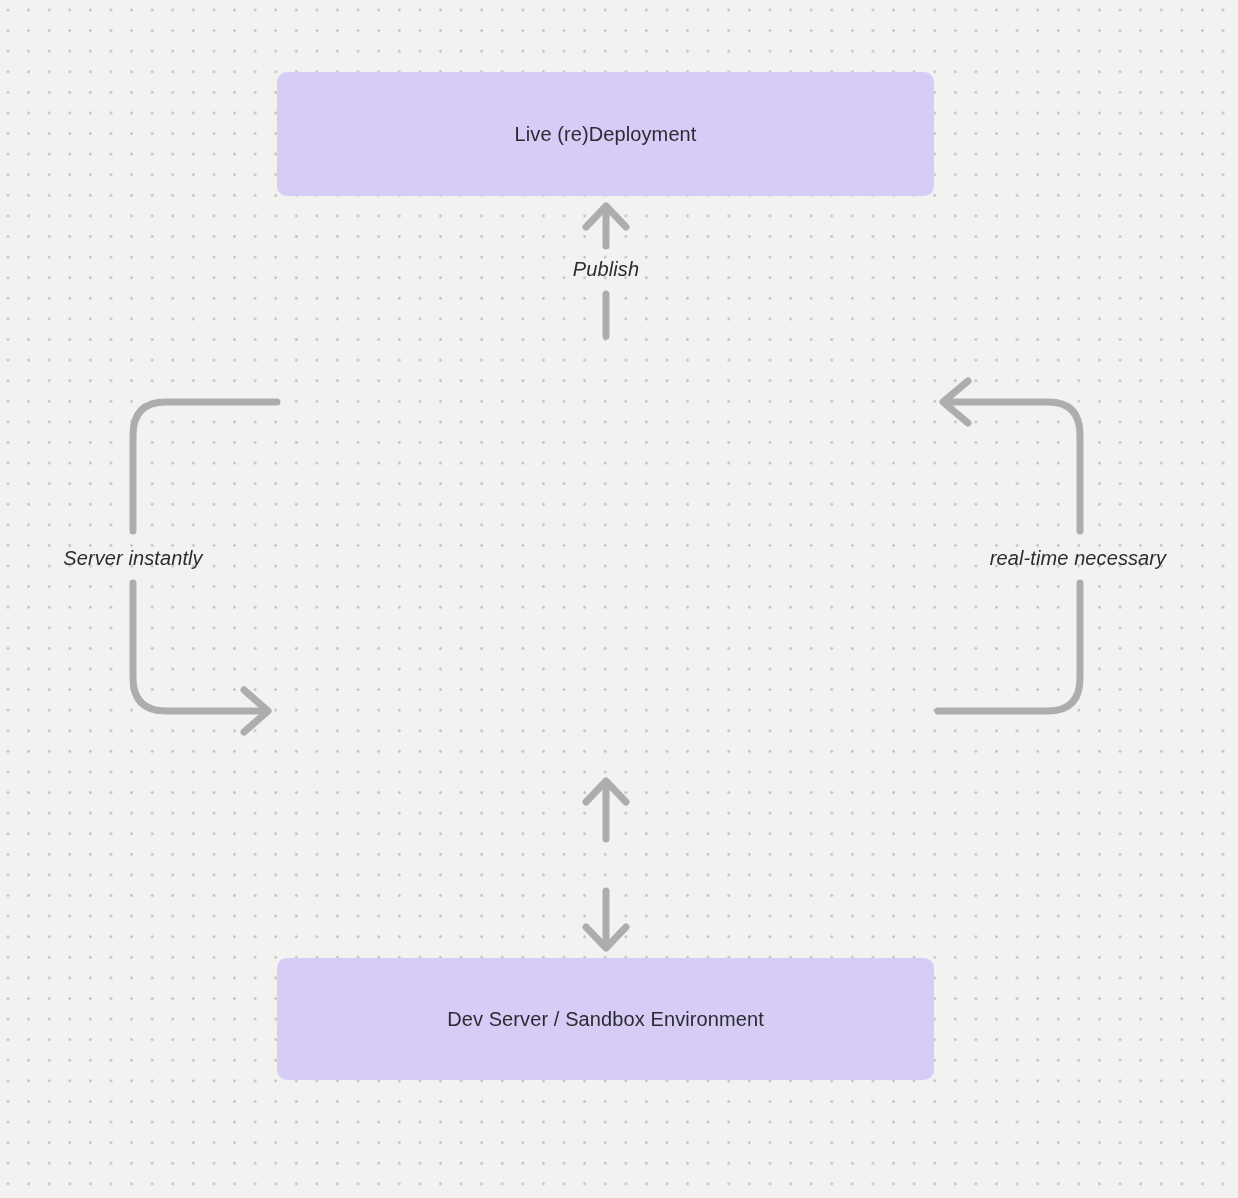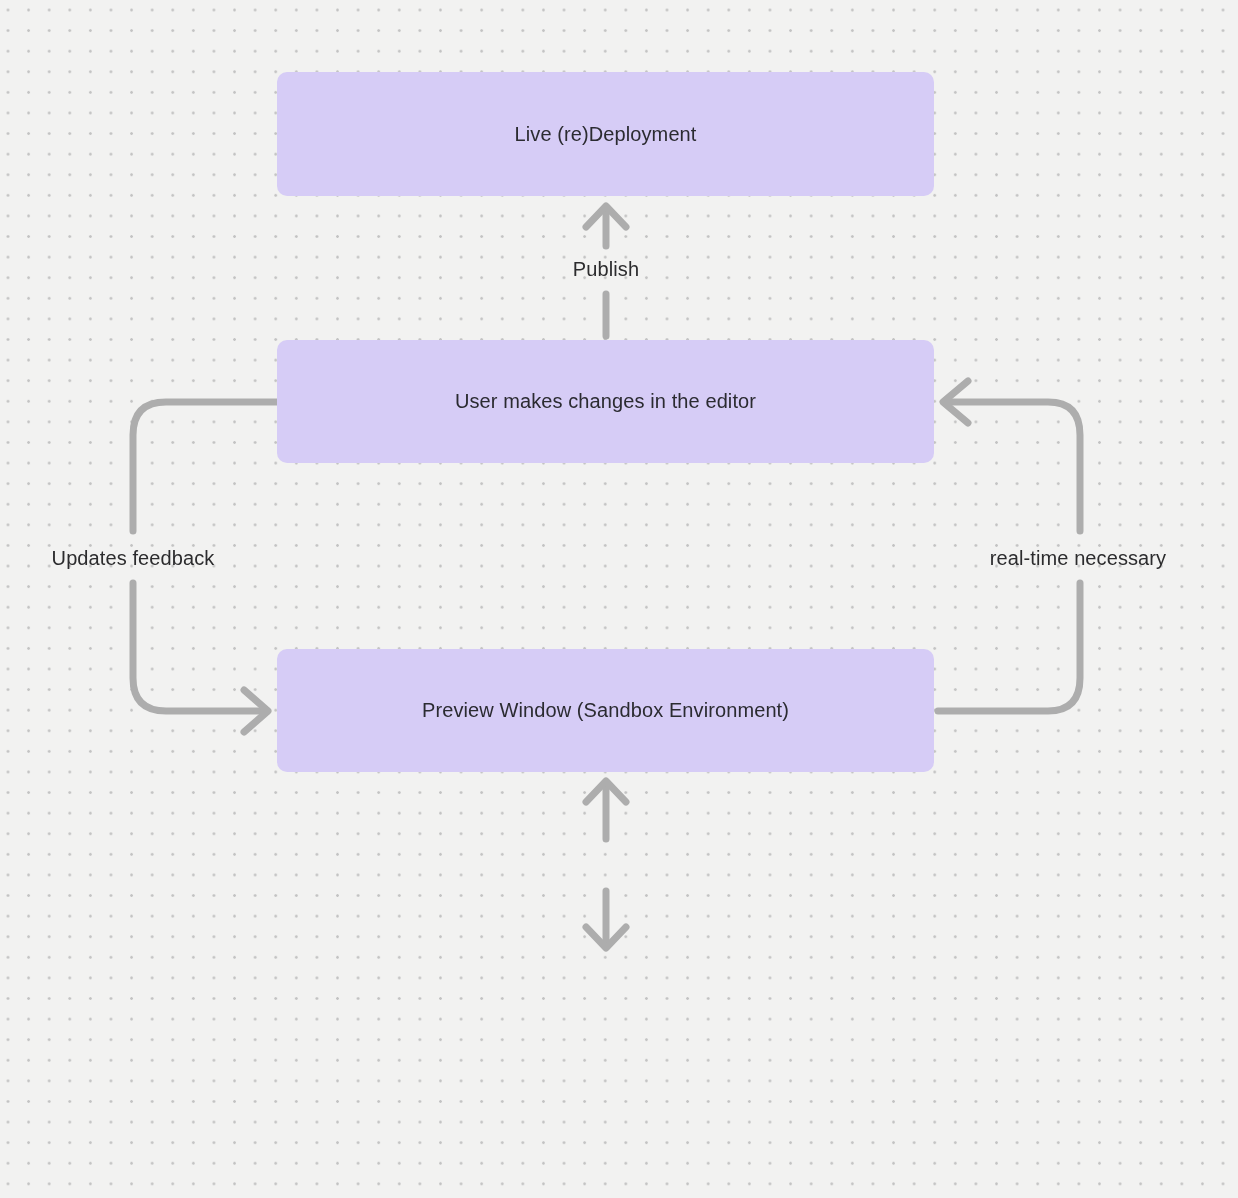--- a/index.html
+++ b/index.html
@@ -42,20 +42,21 @@
     color:var(--node-text);
     letter-spacing:0.1px;
   }
   .edge-label{
     position:absolute;
     transform:translate(-50%,-50%);
     font-size:20px;
     color:var(--label-text);
     white-space:nowrap;
     letter-spacing:0.1px;
+    font-style:italic;
   }
 </style>
 </head>
 <body>
 
 <div class="canvas">
 
   <svg class="edges-layer" viewBox="0 0 1238 1198" aria-hidden="true">
 
     <path d="M606 336 L606 294"></path>
@@ -73,29 +74,26 @@
     <path d="M606 782 L606 839"></path>
     <path d="M586 802 L606 781 L626 802"></path>
     <path d="M606 891 L606 946"></path>
     <path d="M586 927 L606 948 L626 927"></path>
   </svg>
 
   <div class="node" style="top:72px;height:124px">
     <span>Live (re)Deployment</span>
   </div>
 
-  <div class="node" style="top:340px;height:123px">
-    <span>User makes changes in the editor</span>
+
+
+  <div class="node" style="top:958px;height:122px">
+    <span>Dev Server / Sandbox Environment</span>
   </div>
-
-  <div class="node" style="top:649px;height:123px">
-    <span>Preview Window (Sandbox Environment)</span>
-  </div>
-
 
   <div class="edge-label" style="left:606px;top:269px">Publish</div>
 
-  <div class="edge-label" style="left:133px;top:558px">Updates feedback</div>
+  <div class="edge-label" style="left:133px;top:558px">Server instantly</div>
 
   <div class="edge-label" style="left:1078px;top:558px">real-time necessary</div>
 
 
 </div>
 
 </body></html>

